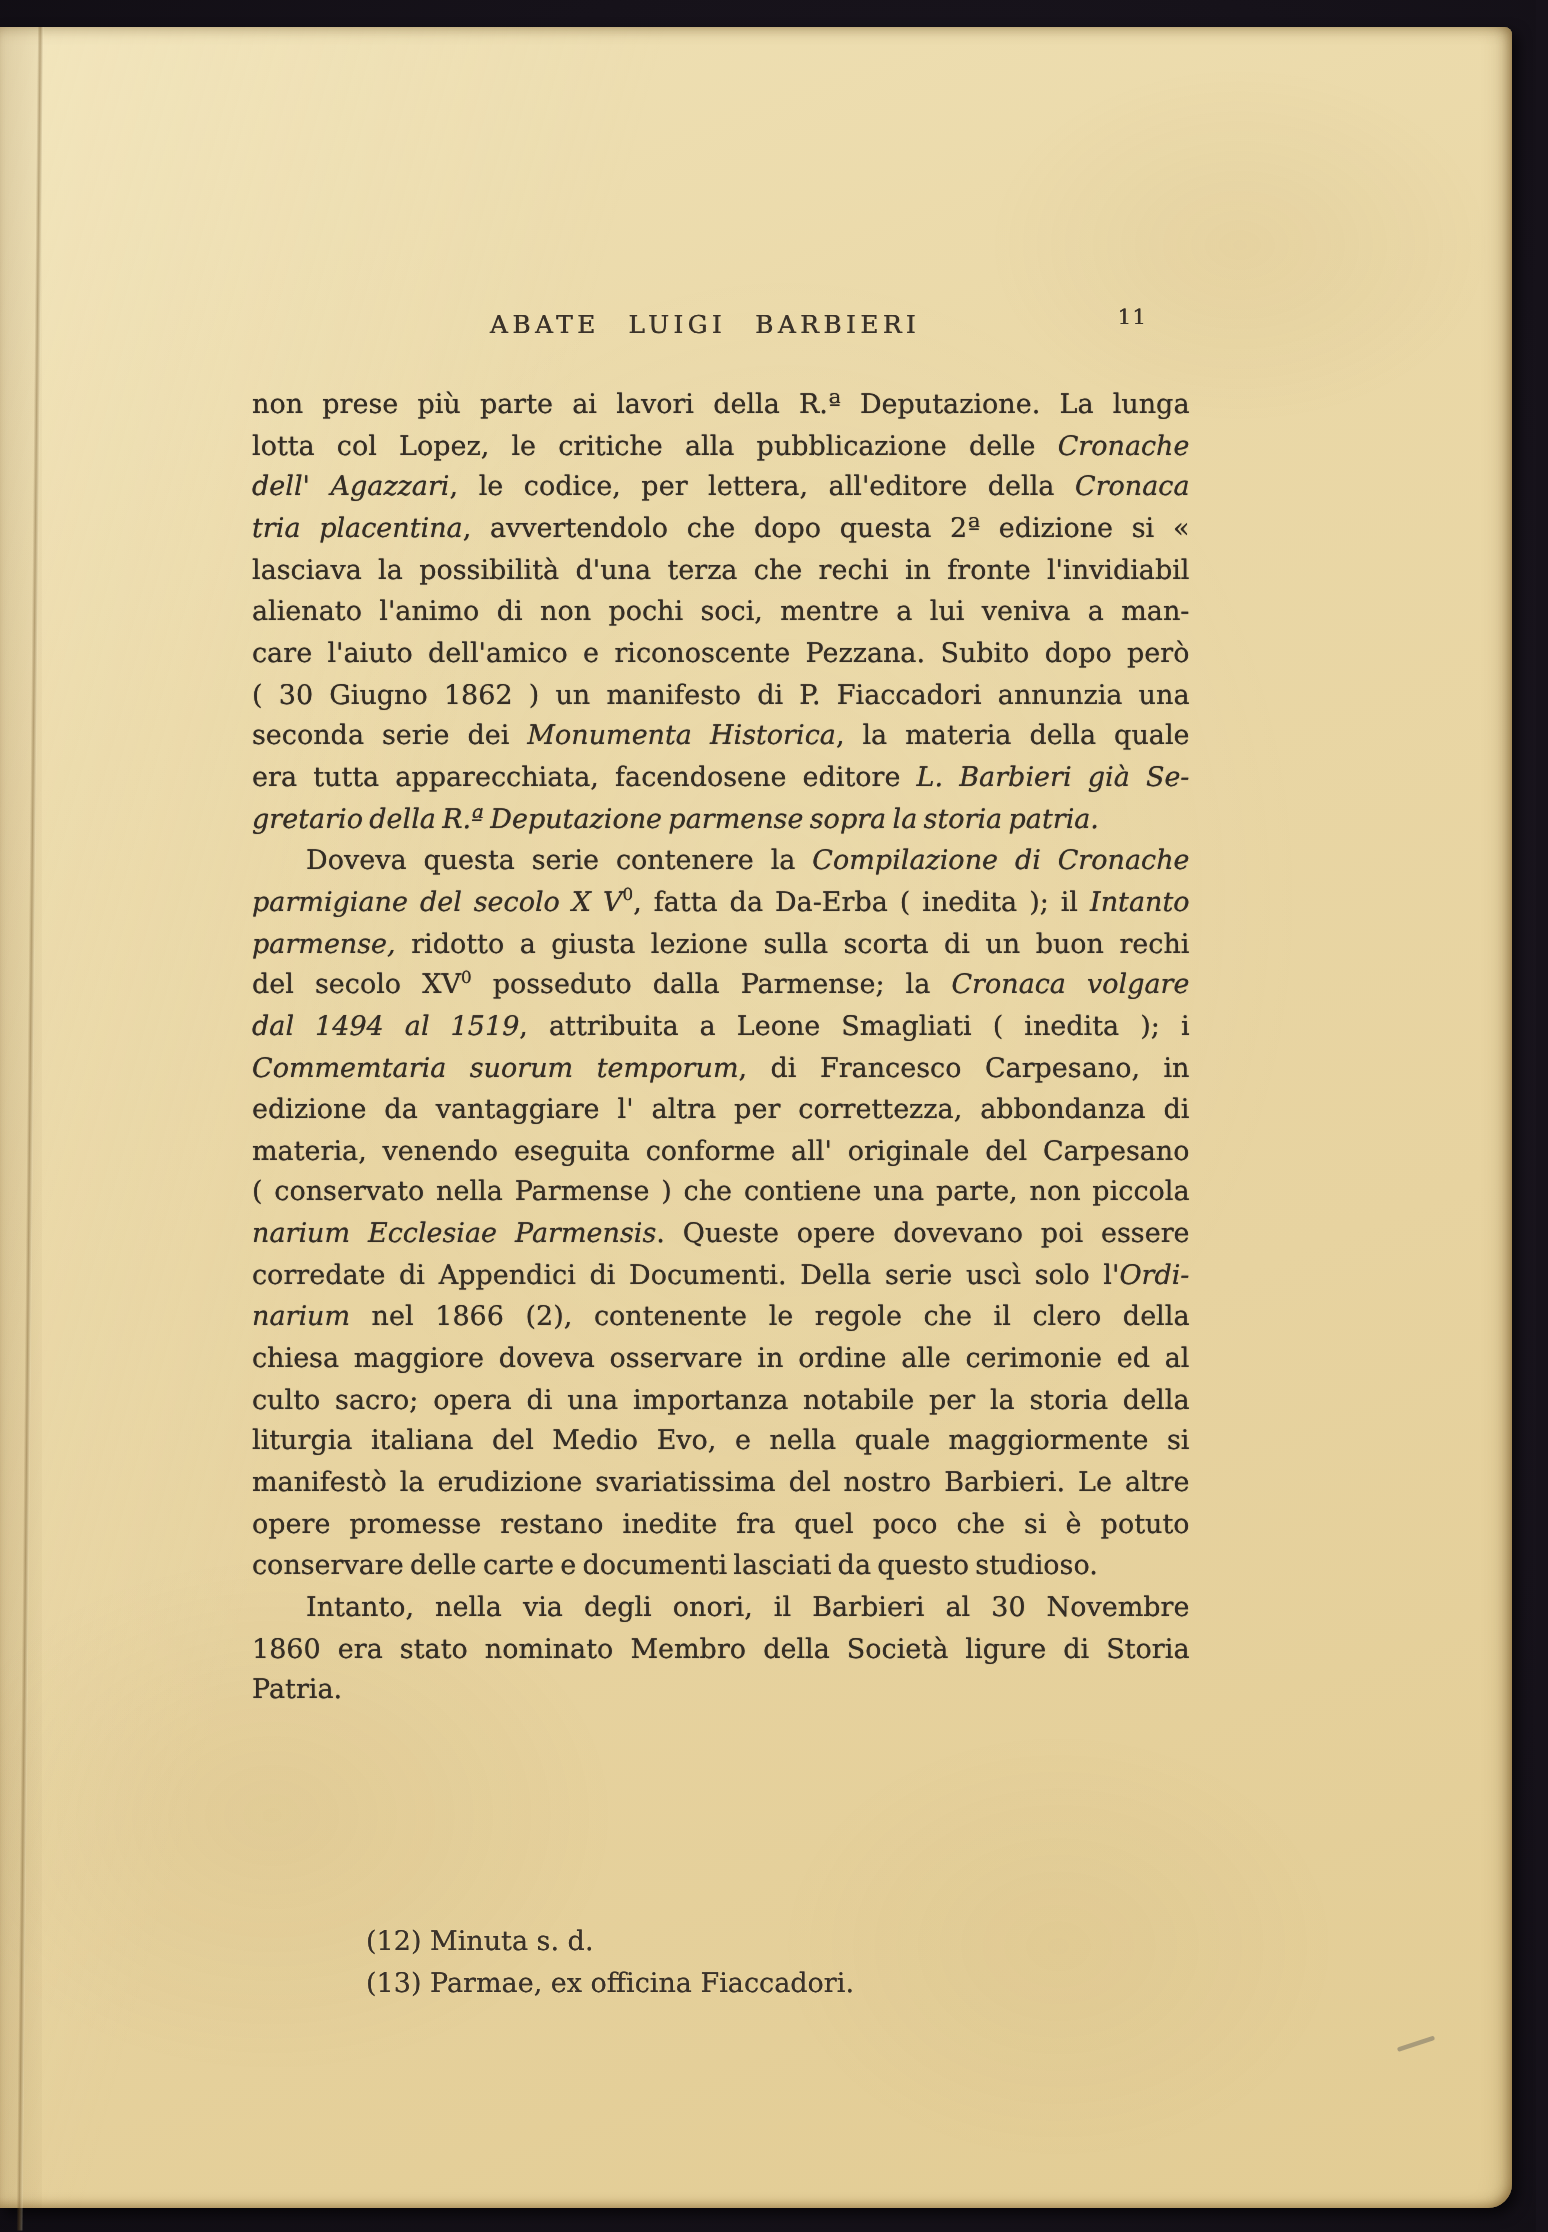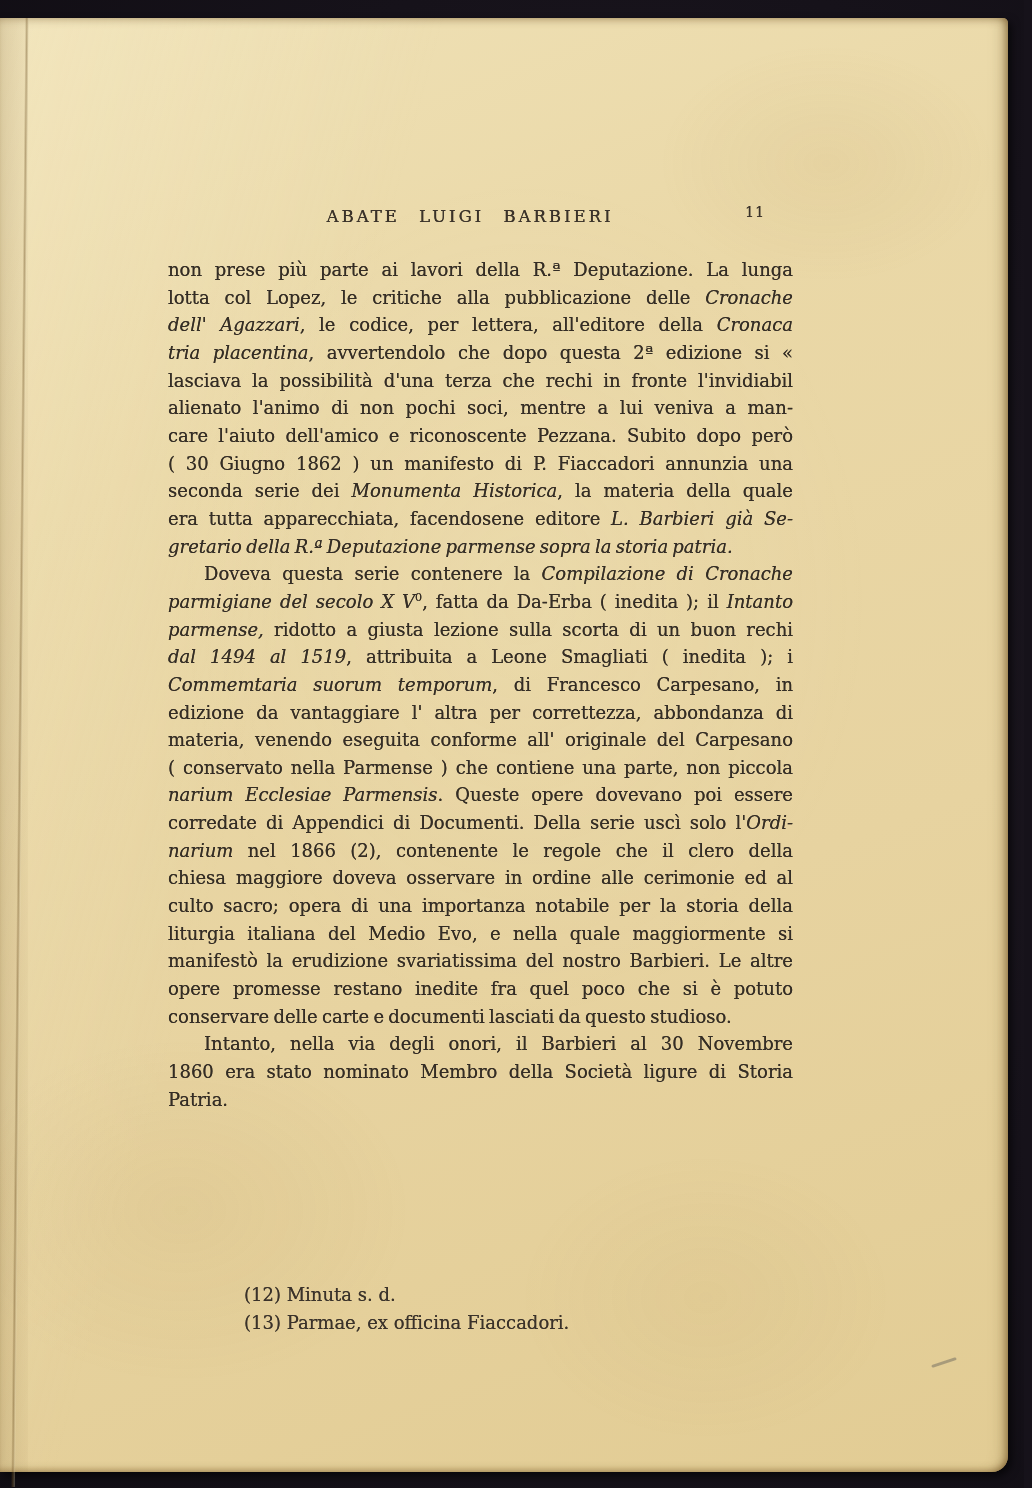--- a/index.html
+++ b/index.html
@@ -68,20 +68,21 @@
         <div class="line"><span>lasciava la possibilità d'una terza che rechi in fronte l'invidiabil</span></div>
         <div class="line"><span>alienato l'animo di non pochi soci, mentre a lui veniva a man-</span></div>
         <div class="line"><span>care l'aiuto dell'amico e riconoscente Pezzana. Subito dopo però</span></div>
         <div class="line"><span>( 30 Giugno 1862 ) un manifesto di P. Fiaccadori annunzia una</span></div>
         <div class="line"><span>seconda serie dei </span><span class="it">Monumenta Historica</span><span>, la materia della quale</span></div>
         <div class="line"><span>era tutta apparecchiata, facendosene editore </span><span class="it">L. Barbieri già Se-</span></div>
         <div class="line end"><span class="it">gretario della R.ª Deputazione parmense sopra la storia patria.</span></div>
         <div class="line indent"><span>Doveva questa serie contenere la </span><span class="it">Compilazione di Cronache</span></div>
         <div class="line"><span class="it">parmigiane del secolo X V</span><sup>0</sup><span>, fatta da Da-Erba ( inedita ); il </span><span class="it">Intanto</span></div>
         <div class="line"><span class="it">parmense,</span><span> ridotto a giusta lezione sulla scorta di un buon rechi</span></div>
+        <div class="line"><span>del secolo XV</span><sup>0</sup><span> posseduto dalla Parmense; la </span><span class="it">Cronaca volgare</span></div>
         <div class="line"><span class="it">dal 1494 al 1519</span><span>, attribuita a Leone Smagliati ( inedita ); i</span></div>
         <div class="line"><span class="it">Commemtaria suorum temporum</span><span>, di Francesco Carpesano, in</span></div>
         <div class="line"><span>edizione da vantaggiare l' altra per correttezza, abbondanza di</span></div>
         <div class="line"><span>materia, venendo eseguita conforme all' originale del Carpesano</span></div>
         <div class="line"><span>( conservato nella Parmense ) che contiene una parte, non piccola</span></div>
         <div class="line"><span class="it">narium Ecclesiae Parmensis</span><span>. Queste opere dovevano poi essere</span></div>
         <div class="line"><span>corredate di Appendici di Documenti. Della serie uscì solo l'</span><span class="it">Ordi-</span></div>
         <div class="line"><span class="it">narium</span><span> nel 1866 (2), contenente le regole che il clero della</span></div>
         <div class="line"><span>chiesa maggiore doveva osservare in ordine alle cerimonie ed al</span></div>
         <div class="line"><span>culto sacro; opera di una importanza notabile per la storia della</span></div>

